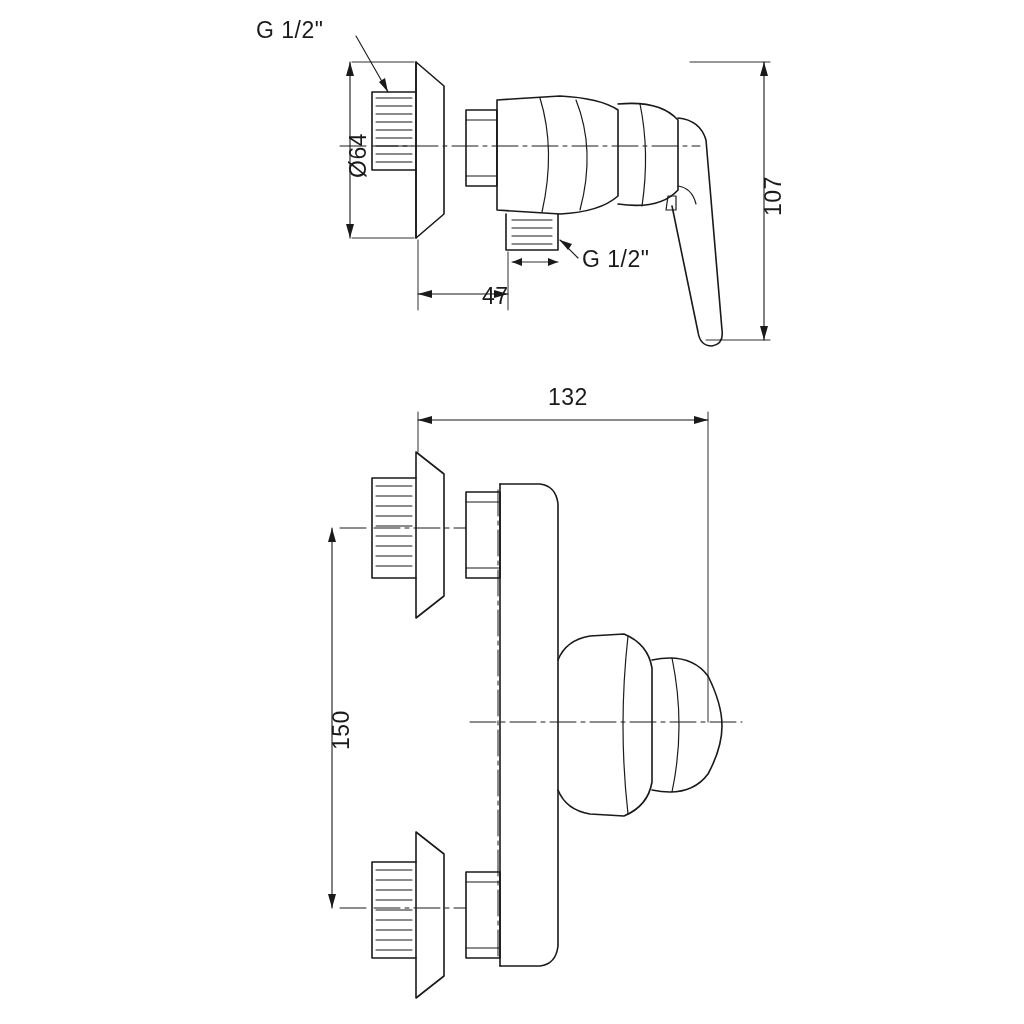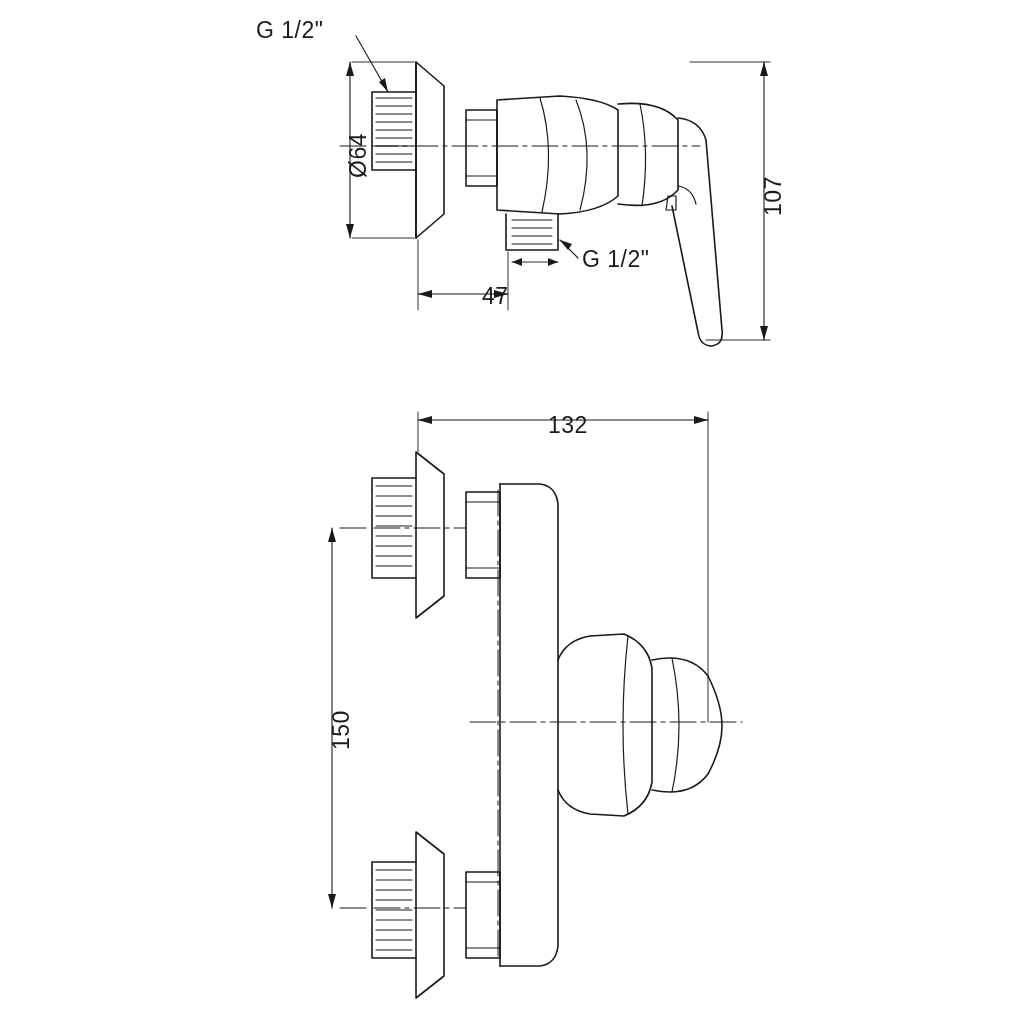--- a/index.html
+++ b/index.html
@@ -162,17 +162,17 @@
   <div class="dim-label" style="left:256px; top:17px;">G 1/2"</div>
 
   <div class="dim-label rot" style="left:345px; top:178px;">Ø64</div>
 
   <div class="dim-label" style="left:582px; top:246px;">G 1/2"</div>
 
   <div class="dim-label" style="left:458px; top:283px;margin-left:24px;">47</div>
 
   <div class="dim-label rot" style="left:760px; top:216px;">107</div>
 
-  <div class="dim-label" style="left:548px; top:412px;">132</div>
+  <div class="dim-label" style="left:548px; top:384px;">132</div>
 
   <div class="dim-label rot" style="left:328px; top:750px;">150</div>
 
 </div>
 
 </body></html>

